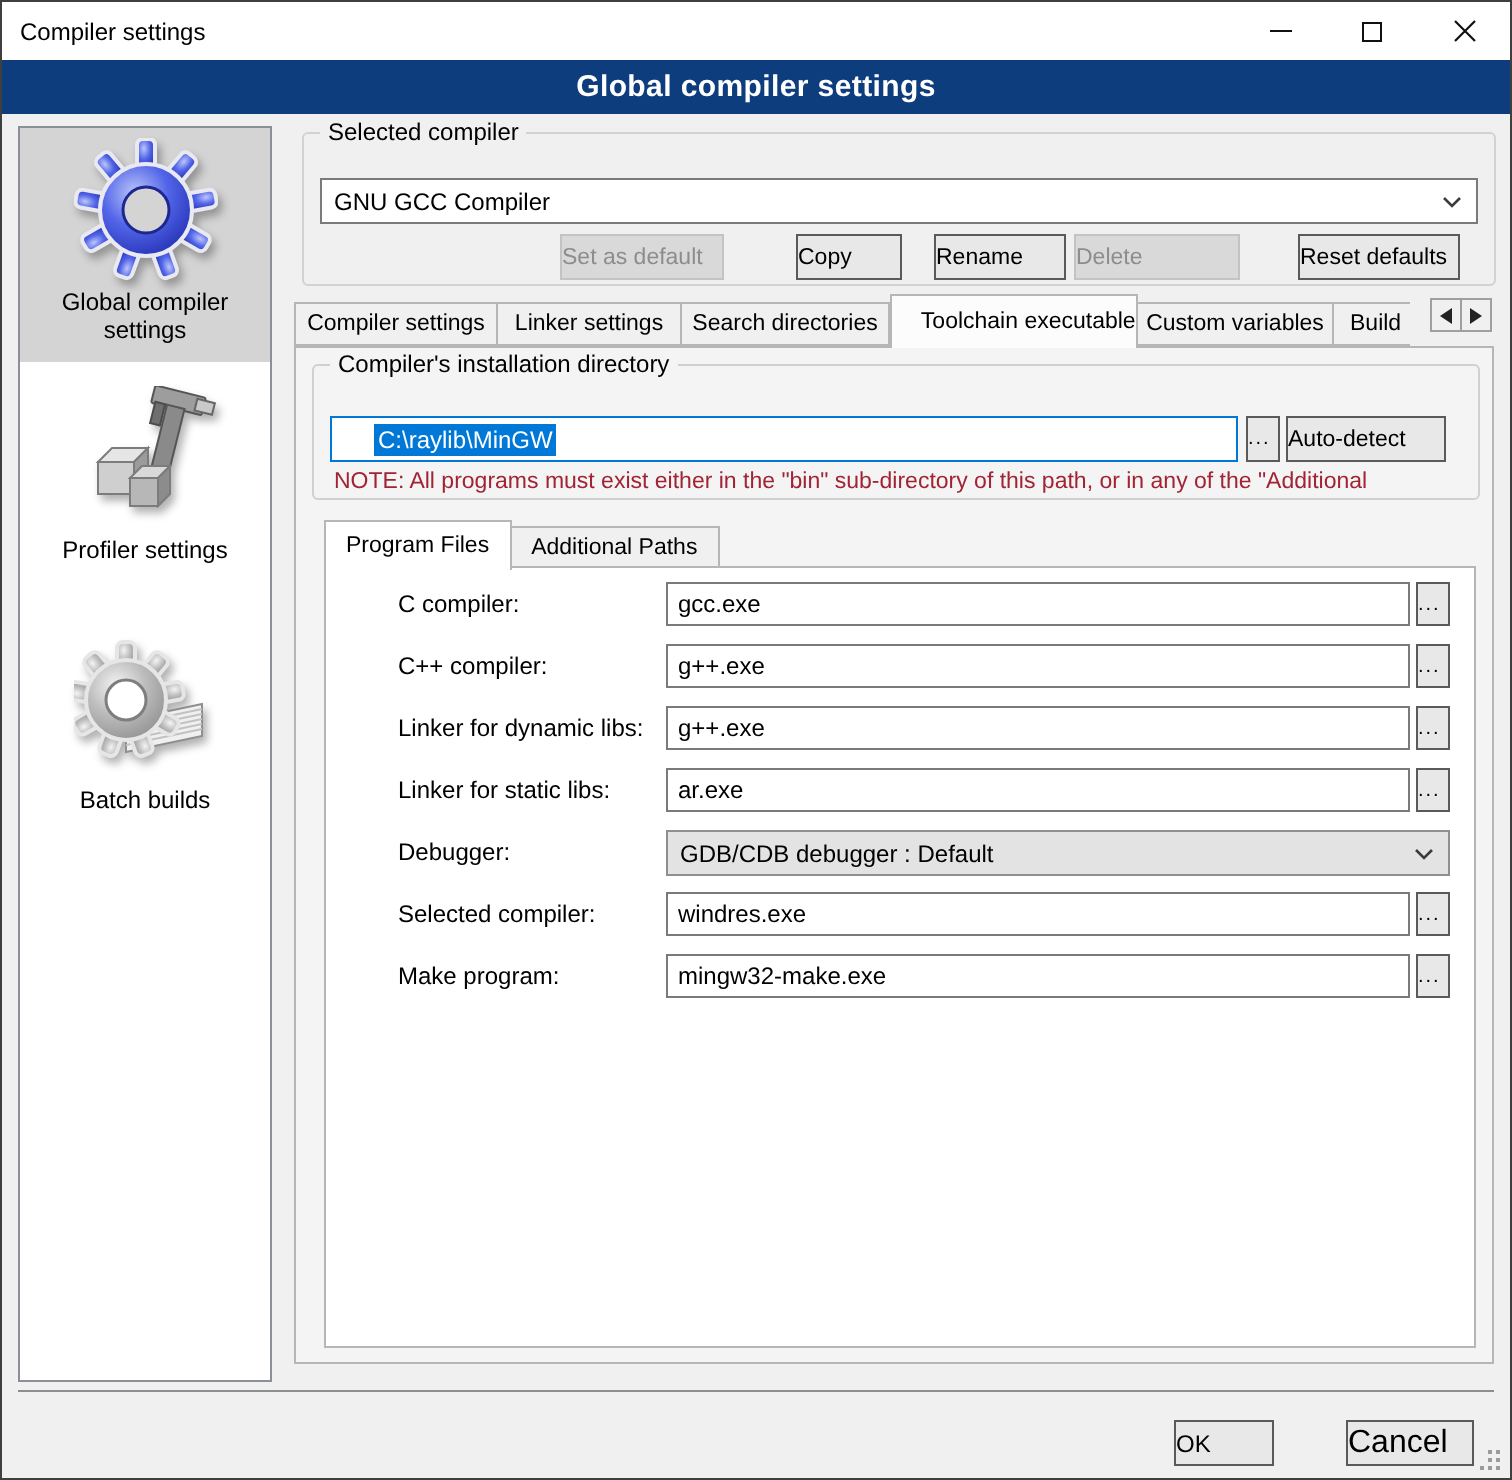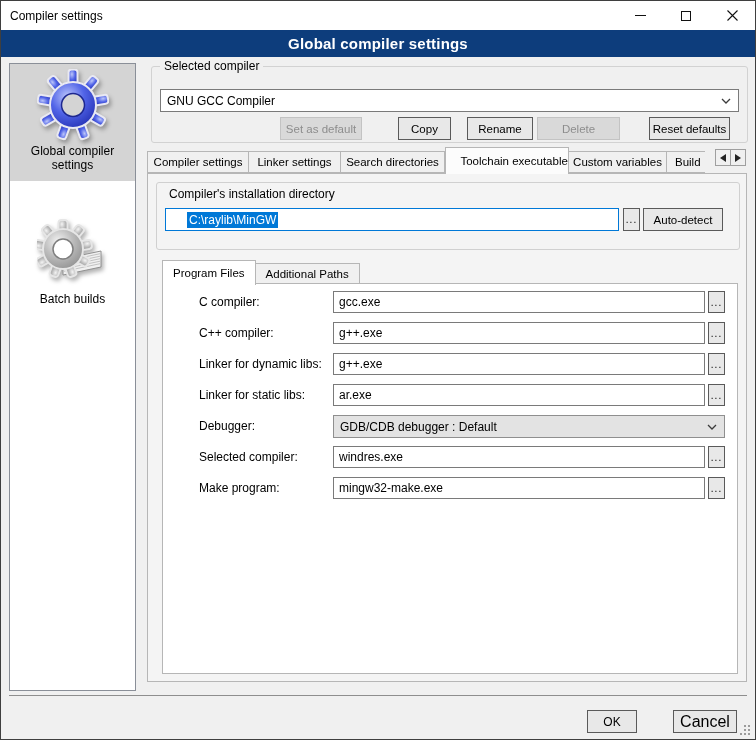--- a/index.html
+++ b/index.html
@@ -41,21 +41,21 @@
 
   .gb-compiler { left:7px; top:3px; width:597px; height:77px; }
 
   .combo { background:#fff; border:1px solid #7a7a7a; display:flex; align-items:center; }
   .combo .cval { flex:1; padding-left:6px; white-space:nowrap; overflow:hidden; }
   .combo .chev { padding:0 7px 0 4px; display:flex; }
   .combo.gray { background:#e3e3e3; border-color:#8f8f8f; }
   .compiler-combo { position:absolute; left:8px; top:22px; right:8px; height:23px; }
 
   .btn { background:#e8e8e8; border:1px solid #5a5a5a; font-family:inherit; font-size:11.5px;
-         color:#000; text-align:center; padding:0; cursor:default; }
+         color:#000; text-align:left; padding:0; cursor:default; }
   .btn.disabled { background:#d9d9d9; border-color:#c3c3c3; color:#8d8d8d; }
   .cg-btn { position:absolute; top:50px; height:23px; }
   .b-setdef { left:128px; width:82px; }
   .b-copy   { left:246px; width:53px; }
   .b-rename { left:315px; width:66px; }
   .b-delete { left:385px; width:83px; }
   .b-reset  { left:497px; width:81px; }
 
   
   .tabstrip { position:absolute; left:3px; top:84px; right:0; height:26px;
@@ -69,21 +69,21 @@
   .tab.clipped { justify-content:flex-start; padding-left:8px; border-right:none; }
   .tab-arrows { position:absolute; right:3px; top:2px; display:flex; }
   .arrow-btn { width:16px; height:17px; background:#f0f0f0; border:1px solid #9f9f9f;
                display:flex; align-items:center; justify-content:center; margin-left:-1px; }
 
   
   .tabpage { position:absolute; left:3px; top:110px; width:600px; height:509px;
              background:#f4f4f4; border:1px solid #b6b6b6; }
 
   .gb-install { left:8px; top:8px; width:584px; height:68px; border-color:#d0d0d0; }
-  .gb-install .gb-legend { background:#f4f4f4;margin-top:12px; }
+  .gb-install .gb-legend { background:#f4f4f4; }
 
   .textbox { position:absolute; left:8px; top:25px; width:454px; height:23px; background:#fff;
              border:1px solid #0078d7; display:flex; align-items:center; padding-left:21px; }
   .seltext { background:#0078d7; color:#fff; padding:1px 2px; white-space:nowrap; }
   .dots-btn { width:17px; height:23px; font-size:10px; line-height:19px; letter-spacing:1px; }
   .inst-dots { position:absolute; left:466px; top:25px; }
   .autodetect { position:absolute; left:486px; top:25px; width:80px; height:23px; }
   .note { position:absolute; left:10px; top:52px; width:566px; color:#a22334; font-size:11.5px;
           white-space:nowrap; overflow:hidden; }
 
@@ -165,20 +165,39 @@
             <rect x="31.5" y="0.5" width="9" height="15" rx="3" transform="rotate(280 36 36)"></rect>
             <rect x="31.5" y="0.5" width="9" height="15" rx="3" transform="rotate(320 36 36)"></rect>
             <circle cx="36" cy="36" r="23"></circle>
           </g>
           <circle cx="36" cy="36" r="11.5" fill="#d4d4d4" stroke="#1d278f" stroke-width="1.5"></circle>
         </svg>
       </div>
       <div class="lbl">Global compiler settings</div>
     </div>
 
+    <div class="side-item plain">
+      <div class="icon">
+        <svg width="72" height="72" viewBox="0 0 72 72">
+          <g transform="rotate(14 48 20)">
+            <rect x="36" y="2" width="26" height="9" rx="1" fill="#9d9d9d" stroke="#555"></rect>
+            <rect x="58" y="3.5" width="9" height="6" fill="#c9c9c9" stroke="#666"></rect>
+            <rect x="44" y="10" width="9" height="34" fill="#8a8a8a" stroke="#555"></rect>
+            <rect x="38" y="10" width="5" height="11" fill="#6f6f6f" stroke="#4c4c4c"></rect>
+          </g>
+          <polygon points="12,38 19,31 37,31 30,38" fill="#e6e6e6" stroke="#7c7c7c"></polygon>
+          <polygon points="30,38 37,31 37,47 30,54" fill="#9b9b9b" stroke="#7c7c7c"></polygon>
+          <rect x="12" y="38" width="18" height="16" fill="#cfcfcf" stroke="#7c7c7c"></rect>
+          <polygon points="28,46 34,40 48,40 42,46" fill="#d9d9d9" stroke="#7c7c7c"></polygon>
+          <polygon points="42,46 48,40 48,54 42,60" fill="#8c8c8c" stroke="#7c7c7c"></polygon>
+          <rect x="28" y="46" width="14" height="14" fill="#b7b7b7" stroke="#7c7c7c"></rect>
+        </svg>
+      </div>
+      <div class="lbl">Profiler settings</div>
+    </div>
 
     <div class="side-item plain gap">
       <div class="icon">
         <svg width="72" height="72" viewBox="0 0 72 72">
           <defs>
             <radialGradient id="gGray" cx="38%" cy="32%" r="80%">
               <stop offset="0%" stop-color="#f4f4f4"></stop>
                 <stop offset="45%" stop-color="#bdbdbd"></stop>
                 <stop offset="100%" stop-color="#8b8b8b"></stop>
             </radialGradient>
@@ -246,20 +265,21 @@
 
     <div class="tabpage">
 
       <div class="groupbox gb-install">
         <span class="gb-legend">Compiler's installation directory</span>
         <div class="textbox">
           <span class="seltext">C:\raylib\MinGW</span>
         </div>
         <button class="btn dots-btn inst-dots">...</button>
         <button class="btn autodetect">Auto-detect</button>
+        <div class="note">NOTE: All programs must exist either in the "bin" sub-directory of this path, or in any of the "Additional</div>
       </div>
 
       <div class="subtabstrip">
         <div class="subtab active">Program Files</div>
         <div class="subtab">Additional Paths</div>
       </div>
 
       <div class="subpage">
 
         <div class="row">

